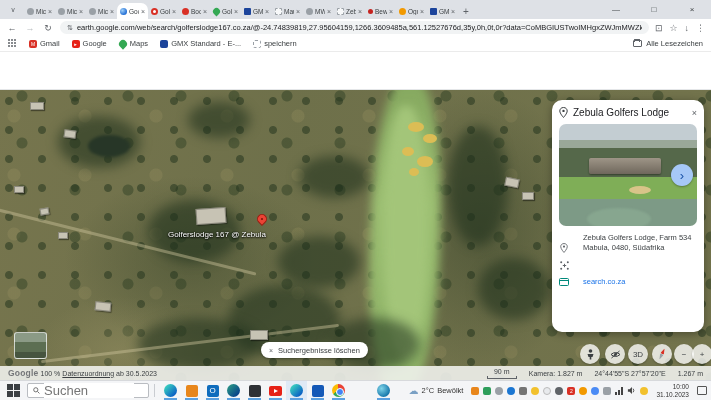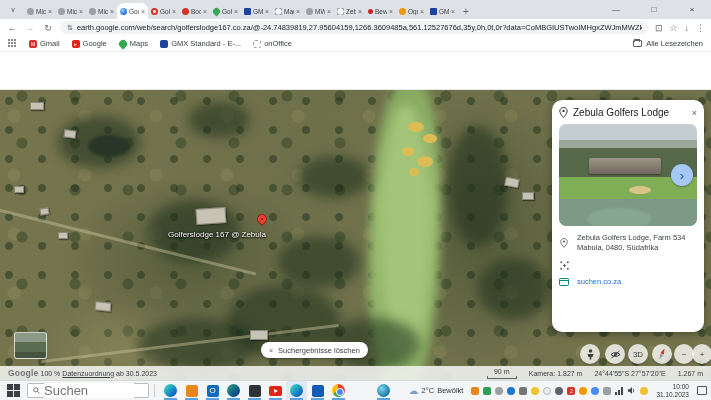--- a/index.html
+++ b/index.html
@@ -99,21 +99,21 @@
   .card { position:absolute; left:552px; top:100px; width:152px; height:232px; background:#fff; border-radius:10px; box-shadow:0 2px 8px rgba(0,0,0,.35); padding:7px; }
   .card-head { display:flex; align-items:center; gap:5px; margin-bottom:6px; }
   .card-title { flex:1; font-size:10px; color:#202124; }
   .card-x { font-size:9px; color:#5f6368; }
   .card-photo { position:relative; width:138px; height:102px; border-radius:7px; overflow:hidden;
     background:linear-gradient(#c3cdd2 0 16%, #9aa899 16% 24%, #55684a 24% 52%, #7fae57 52% 74%, #7d9a86 74%); }
   .lodge { position:absolute; left:30px; top:34px; width:72px; height:16px; background:linear-gradient(#9e9587,#6f675c); border-radius:2px; box-shadow:0 1px 2px rgba(0,0,0,.4); }
   .photo-bunker { position:absolute; left:70px; top:62px; width:22px; height:8px; background:#d9c489; border-radius:50%; filter:blur(.5px); }
   .photo-pond { position:absolute; left:28px; top:84px; width:64px; height:22px; background:#87a68f; border-radius:50%; filter:blur(1px); }
   .photo-next { position:absolute; right:4px; top:40px; width:22px; height:22px; border-radius:50%; background:#a6c8f7; color:#1a53a8; display:flex; align-items:center; justify-content:center; font-size:13px; box-shadow:0 1px 2px rgba(0,0,0,.3); }
-  .card-row { display:flex; gap:8px; margin-top:7px; align-items:center; }
+  .card-row { display:flex; gap:14px; margin-top:7px; align-items:flex-end; }
   .card-row .ic { flex:none; width:10px; display:flex; justify-content:center; padding-top:1px; }
   .card-row .tx { font-size:7.5px; line-height:1.3; color:#3c4043; }
   .card-row .tx.link { color:#1a73e8; }
   .save-btn { margin-top:8px; display:inline-flex; align-items:center; gap:5px; height:17px; padding:0 9px; background:#d6e6fb; border-radius:9px; font-size:8px; color:#174ea6; }
 
   
   .statusbar { position:absolute; left:0; top:366px; width:711px; height:14px; background:rgba(243,244,240,.88); display:flex; align-items:center; font-size:7px; color:#3c4043; padding:0 8px; gap:2px; }
   .sb-google { font-weight:bold; color:#747679; font-size:8.5px; letter-spacing:.2px; }
   .sb-link { text-decoration:underline; }
   .sb-right { margin-left:auto; display:flex; align-items:center; gap:12px; }
@@ -275,21 +275,21 @@
   <div class="bm">
       <span class="bm-ico" style="background:#34a853;border-radius:50% 50% 50% 0;transform:rotate(-45deg)"></span>
       <span>Maps</span>
     </div>
   <div class="bm">
       <span class="bm-ico" style="background:#1c449b"></span>
       <span>GMX Standard - E-...</span>
     </div>
   <div class="bm">
       <span class="bm-ico" style="background:#fff;border:1px dashed #9aa0a6"></span>
-      <span>onOffice</span>
+      <span>speichern</span>
     </div>
   <div class="bm-right">
       <span class="folder-ico"></span>
       <span>Alle Lesezeichen</span>
     </div>
 </div>
 
 <div class="earthbar">
   <div class="earth-logo"></div>
   <div class="menubar">
@@ -430,21 +430,21 @@
         </svg>
       </span>
   </div>
   <div class="card-row">
     <span class="ic">
         <svg width="10" height="8" viewBox="0 0 10 8">
           <rect x="0.5" y="0.5" width="9" height="7" rx="1" fill="none" stroke="#00897b" stroke-width="1"></rect>
           <line x1="0.5" y1="2.5" x2="9.5" y2="2.5" stroke="#00897b" stroke-width="1"></line>
         </svg>
       </span>
-    <span class="tx link">suchen.co.za</span>
+    <span class="tx link">search.co.za</span>
   </div>
 </div>
 
 <div class="statusbar">
   <span class="sb-google">Google</span>
   <span>100 %</span>
   <span class="sb-link">Datenzuordnung</span>
   <span>ab 30.5.2023</span>
   <div class="sb-right">
     <div class="scale-wrap">

